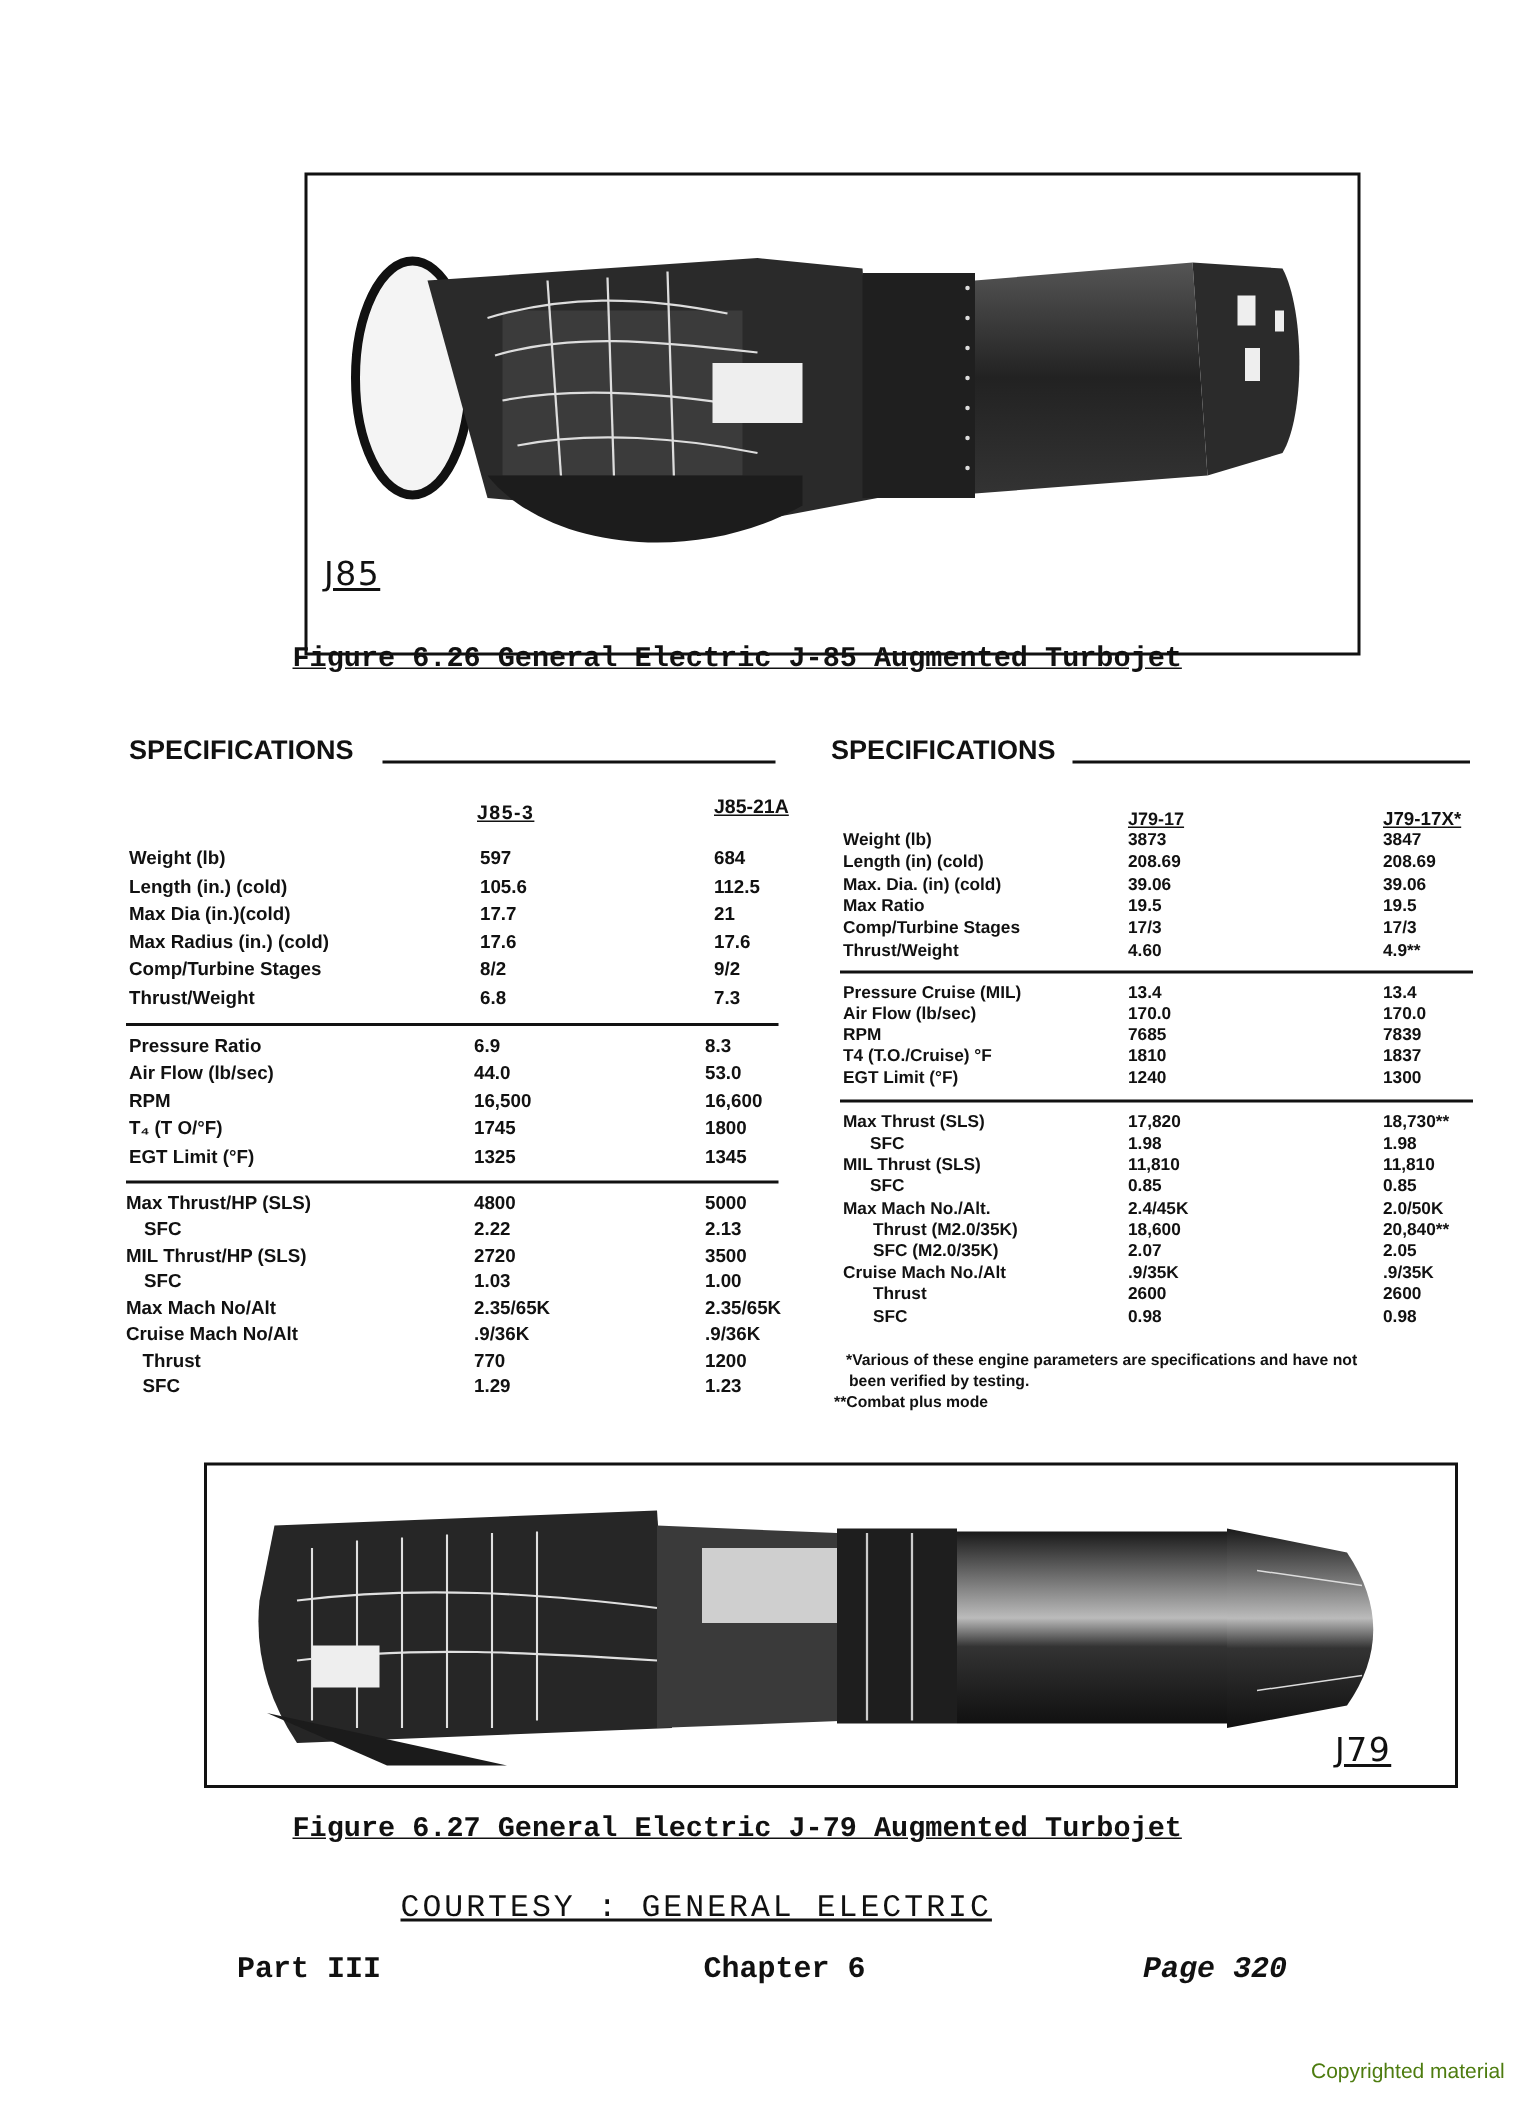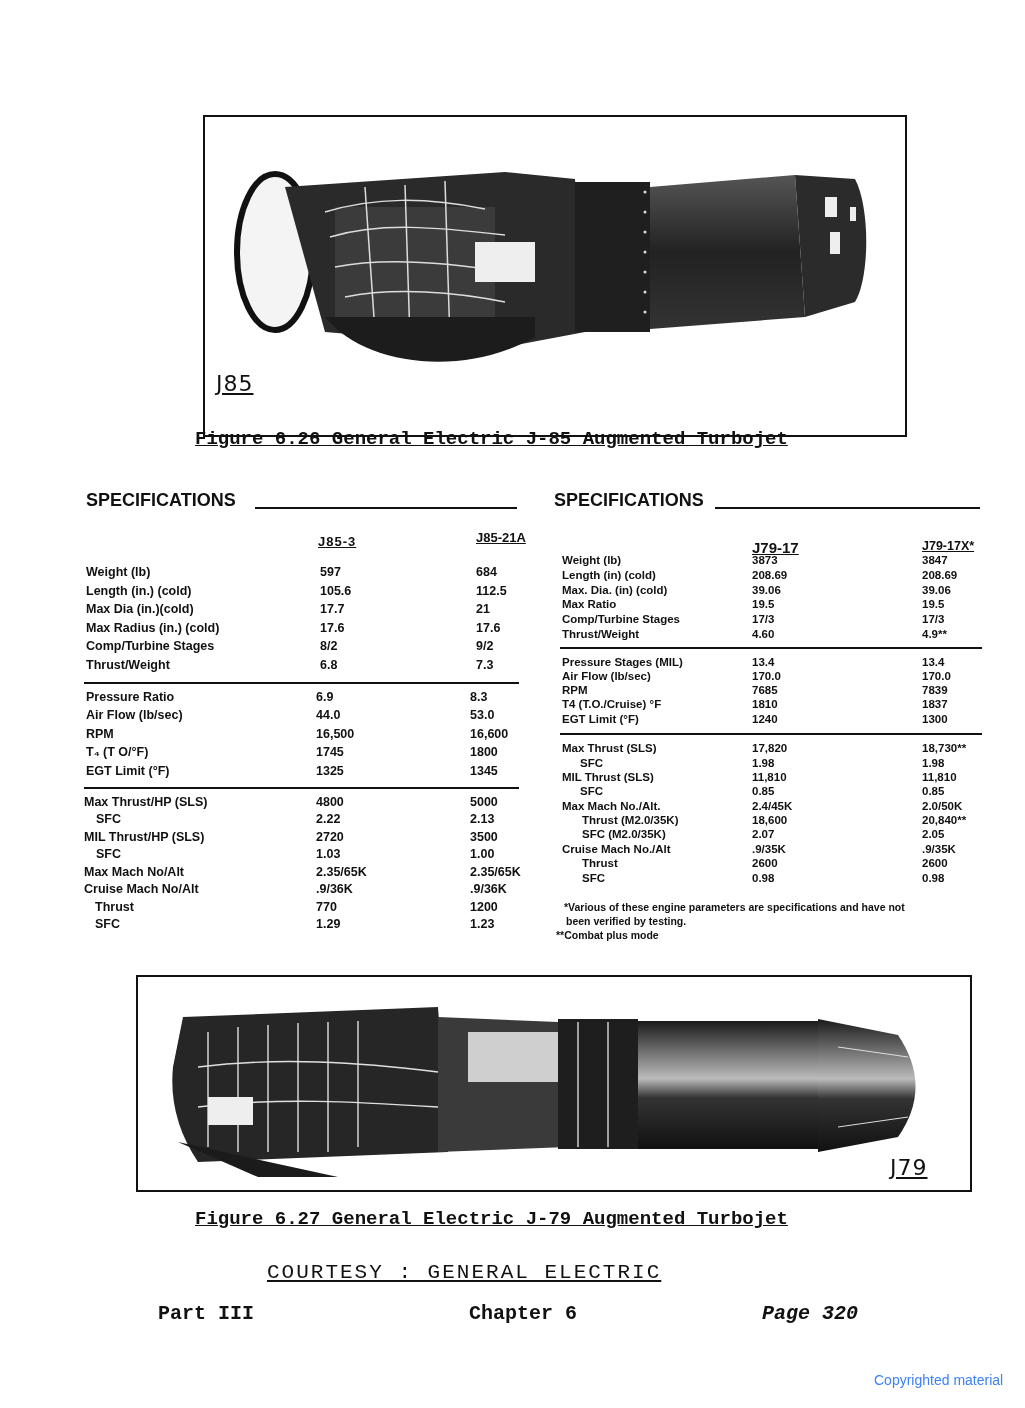--- a/index.html
+++ b/index.html
@@ -40,21 +40,21 @@
   .footnote { position: absolute; font-weight: bold; font-size: 10.5px; white-space: nowrap; }
 
   .courtesy {
     font-family: "DejaVu Sans", sans-serif; font-size: 21px;
     letter-spacing: 2px; text-decoration: underline; white-space: nowrap;
   }
   .footer {
     font-family: "Liberation Mono", monospace; font-weight: bold;
     font-size: 20px; white-space: nowrap;
   }
-  .watermark { font-size: 14px; color: #3b82f6; white-space: nowrap; }
+  .watermark { font-size: 14px; color: #4d7c0f; white-space: nowrap; }
 </style>
 </head>
 <body>
 
 <div class="abs frame" style="left:180px; top:115px; width:700px; height:318px;">
   <svg class="engine-svg" width="700" height="318">
     <defs>
       <linearGradient id="g1" x1="0" y1="0" x2="0" y2="1">
         <stop offset="0" stop-color="#555"></stop>
           <stop offset="0.5" stop-color="#222"></stop>
@@ -209,21 +209,21 @@
       <span class="lbl" style="left:11px">   SFC</span>
       <span class="v1" style="left:232px">1.29</span>
       <span class="v2" style="left:386px">1.23</span>
     </div>
 </div>
 
 <div>
   <div class="abs spec-title" style="left:554px; top:490px;">SPECIFICATIONS</div>
   <div class="spec-rule" style="left:715px; top:507px; width:265px;"></div>
 
-  <div class="colhead" style="left:752px; top:539px; font-size:15px;">J79-17</div>
+  <div class="colhead" style="left:752px; top:539px; font-size:12px;">J79-17</div>
   <div class="colhead" style="left:922px; top:539px; font-size:12.5px;">J79-17X*</div>
 
   <div class="row" style="left:562px; top:554px; font-size:11.5px;">
       <span class="lbl">Weight (lb)</span>
       <span class="v1" style="left:190px">3873</span>
       <span class="v2" style="left:360px">3847</span>
     </div>
   <div class="row" style="left:562px; top:569px; font-size:11.5px;">
       <span class="lbl">Length (in) (cold)</span>
       <span class="v1" style="left:190px">208.69</span>
@@ -245,21 +245,21 @@
       <span class="v2" style="left:360px">17/3</span>
     </div>
   <div class="row" style="left:562px; top:628px; font-size:11.5px;">
       <span class="lbl">Thrust/Weight</span>
       <span class="v1" style="left:190px">4.60</span>
       <span class="v2" style="left:360px">4.9**</span>
     </div>
   <div class="spec-rule" style="left:560px; top:647px; width:422px;"></div>
 
   <div class="row" style="left:562px; top:656px; font-size:11.5px;">
-      <span class="lbl">Pressure Stages (MIL)</span>
+      <span class="lbl">Pressure Cruise (MIL)</span>
       <span class="v1" style="left:190px">13.4</span>
       <span class="v2" style="left:360px">13.4</span>
     </div>
   <div class="row" style="left:562px; top:670px; font-size:11.5px;">
       <span class="lbl">Air Flow (lb/sec)</span>
       <span class="v1" style="left:190px">170.0</span>
       <span class="v2" style="left:360px">170.0</span>
     </div>
   <div class="row" style="left:562px; top:684px; font-size:11.5px;">
       <span class="lbl">RPM</span>

